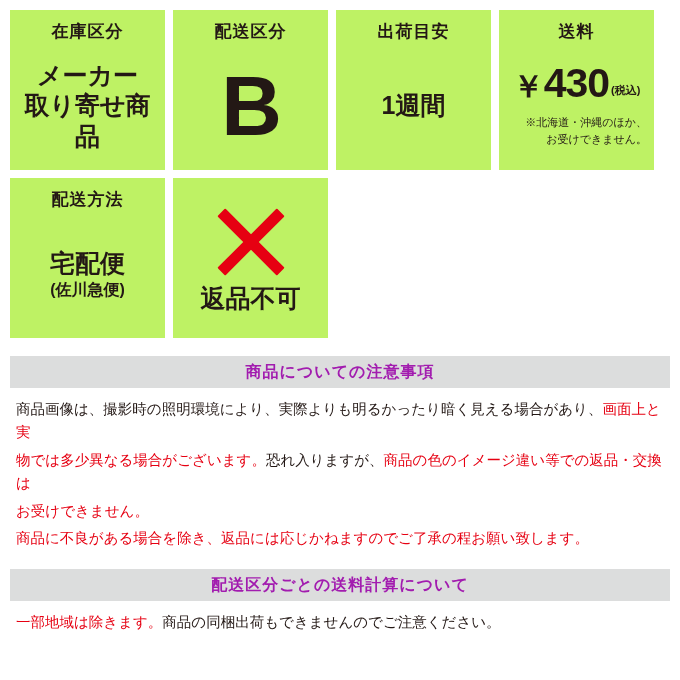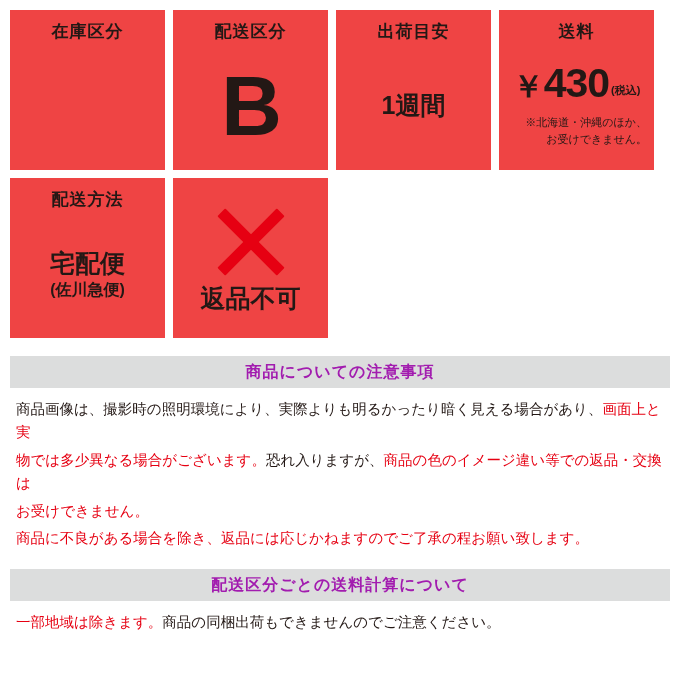--- a/index.html
+++ b/index.html
@@ -22,21 +22,21 @@
     padding: 10px 10px 0 10px;
   }
 
   
   .card-grid {
     display: flex;
     flex-wrap: wrap;
     gap: 8px;
   }
   .card {
-    background: #ef4444;
+    background: #bef264;
     box-sizing: border-box;
     width: 155px;
     height: 160px;
     padding: 10px 6px 6px 6px;
     text-align: center;
     display: flex;
     flex-direction: column;
     align-items: center;
   }
   .card-title {
@@ -156,20 +156,24 @@
 </style>
 </head>
 <body>
 
 <div class="page">
 
   <div class="card-grid">
 
     <div class="card">
       <div class="card-title">在庫区分</div>
+      <div class="card-body">
+        <div class="big-text">メーカー</div>
+        <div class="big-text">取り寄せ商品</div>
+      </div>
     </div>
 
     <div class="card">
       <div class="card-title">配送区分</div>
       <div class="card-body">
         <div class="huge-letter">B</div>
       </div>
     </div>
 
     <div class="card">

